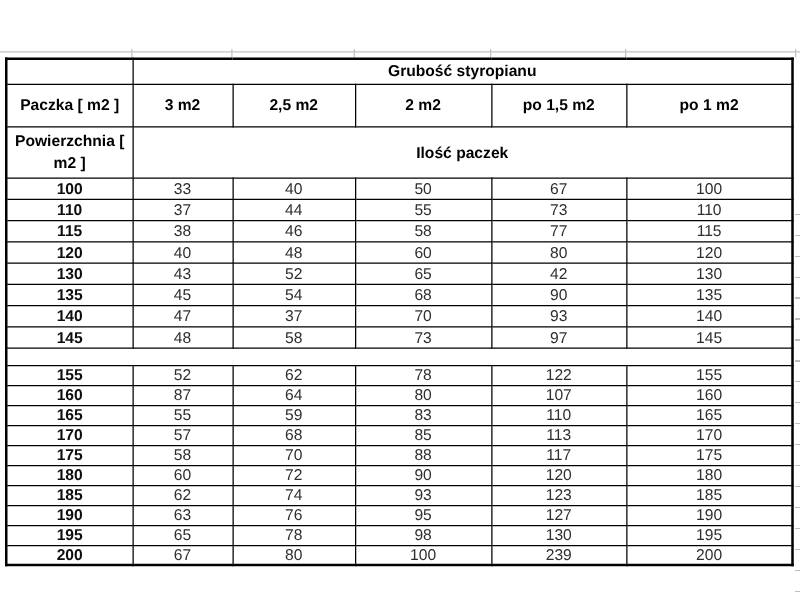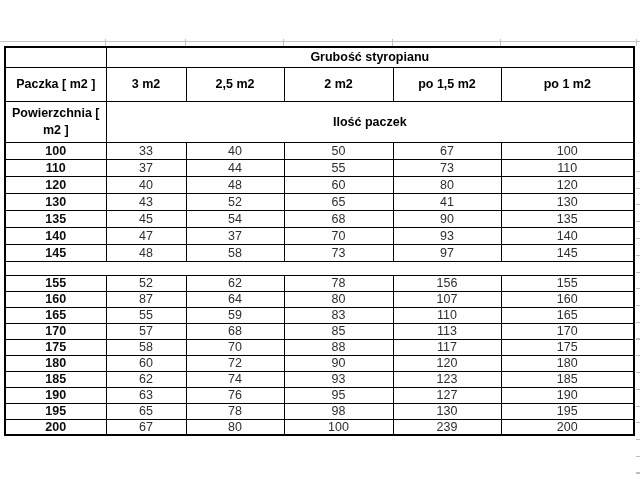--- a/index.html
+++ b/index.html
@@ -112,37 +112,45 @@
 
         <tr class="b1">
           <td class="area">110</td>
           <td class="val">37</td>
           <td class="val">44</td>
           <td class="val">55</td>
           <td class="val">73</td>
           <td class="val">110</td>
         </tr>
 
+        <tr class="b1">
+          <td class="area">115</td>
+          <td class="val">38</td>
+          <td class="val">46</td>
+          <td class="val">58</td>
+          <td class="val">77</td>
+          <td class="val">115</td>
+        </tr>
 
         <tr class="b1">
           <td class="area">120</td>
           <td class="val">40</td>
           <td class="val">48</td>
           <td class="val">60</td>
           <td class="val">80</td>
           <td class="val">120</td>
         </tr>
 
 
         <tr class="b1">
           <td class="area">130</td>
           <td class="val">43</td>
           <td class="val">52</td>
           <td class="val">65</td>
-          <td class="val">41</td>
+          <td class="val">42</td>
           <td class="val">130</td>
         </tr>
 
         <tr class="b1">
           <td class="area">135</td>
           <td class="val">45</td>
           <td class="val">54</td>
           <td class="val">68</td>
           <td class="val">90</td>
           <td class="val">135</td>
@@ -169,21 +177,21 @@
       <tr class="gaprow">
         <td colspan="6"></td>
       </tr>
 
 
         <tr class="b2">
           <td class="area">155</td>
           <td class="val">52</td>
           <td class="val">62</td>
           <td class="val">78</td>
-          <td class="val">156</td>
+          <td class="val">122</td>
           <td class="val">155</td>
         </tr>
 
         <tr class="b2">
           <td class="area">160</td>
           <td class="val">87</td>
           <td class="val">64</td>
           <td class="val">80</td>
           <td class="val">107</td>
           <td class="val">160</td>

